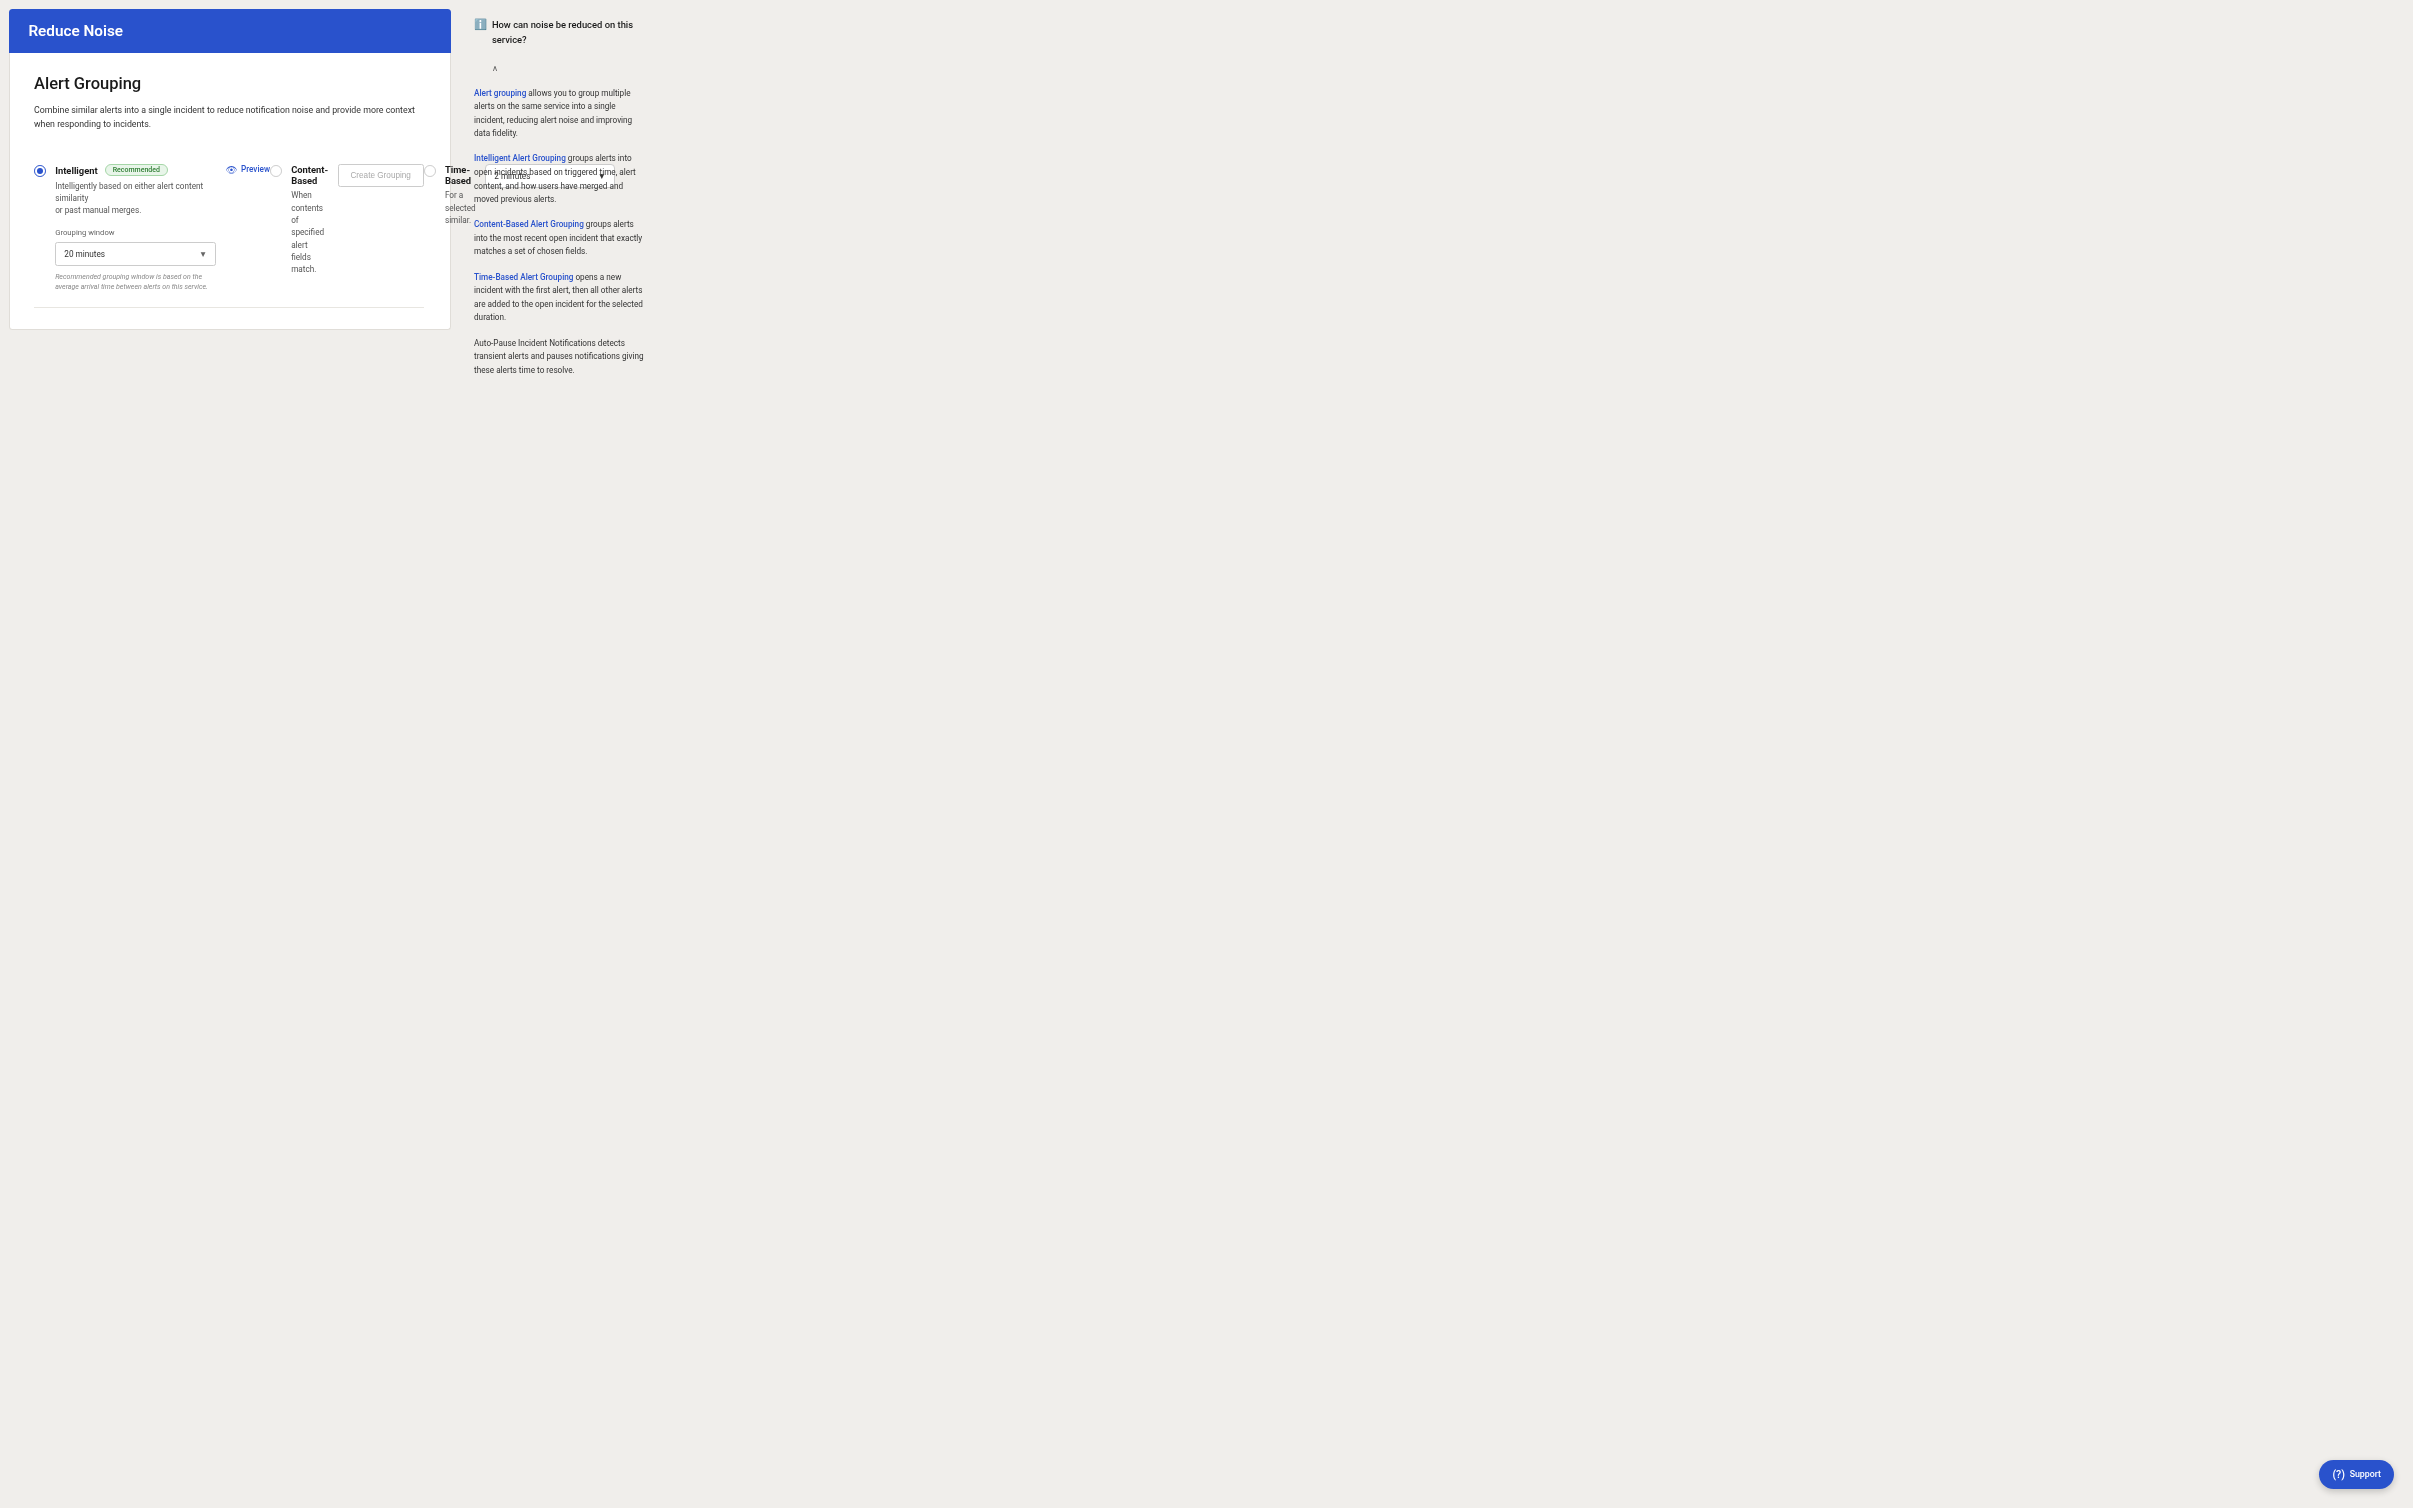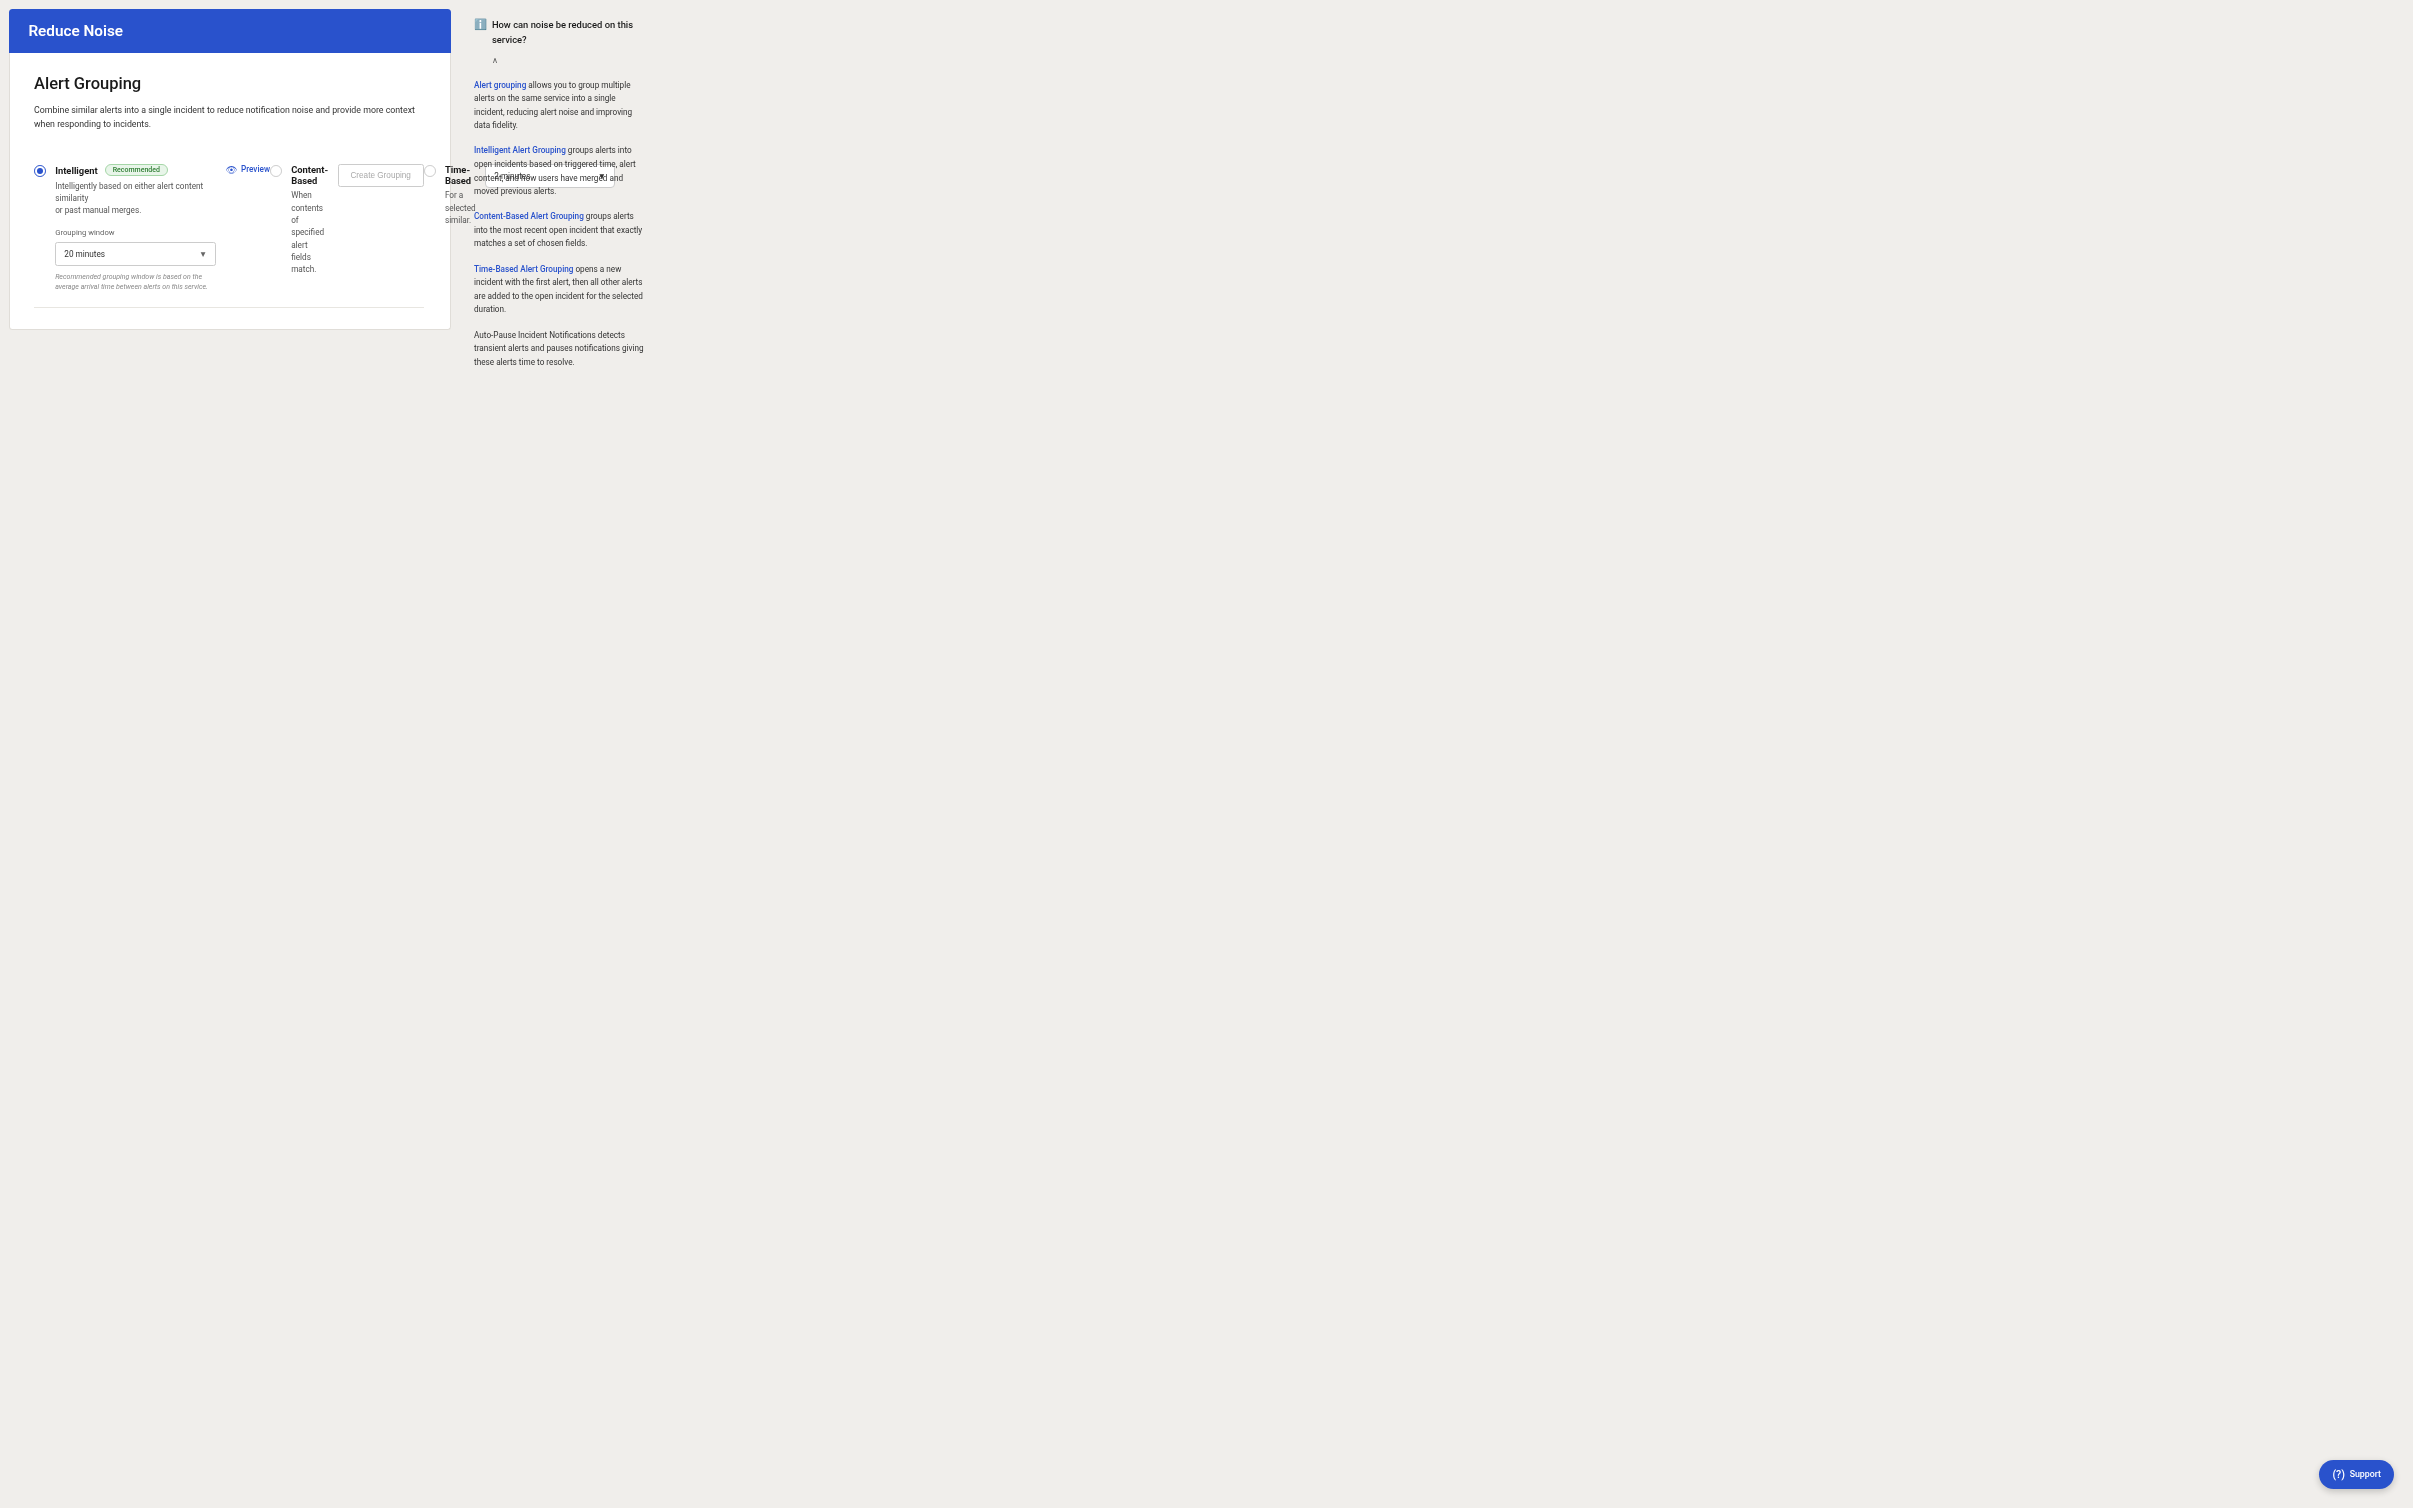--- a/index.html
+++ b/index.html
@@ -240,21 +240,21 @@
       color: #2952cc;
       font-size: 10.6px;
       flex-shrink: 0;
       margin-top: 0.6px;
     }
 
     .help-question-text {
       flex: 1;
       display: flex;
       align-items: center;
-      gap: 7px;
+      gap: 15px;
       flex-wrap: wrap;
     }
 
     .chevron-up {
       font-size: 8.2px;
       color: #555;
     }
 
     .help-block {
       margin-bottom: 11.8px;

